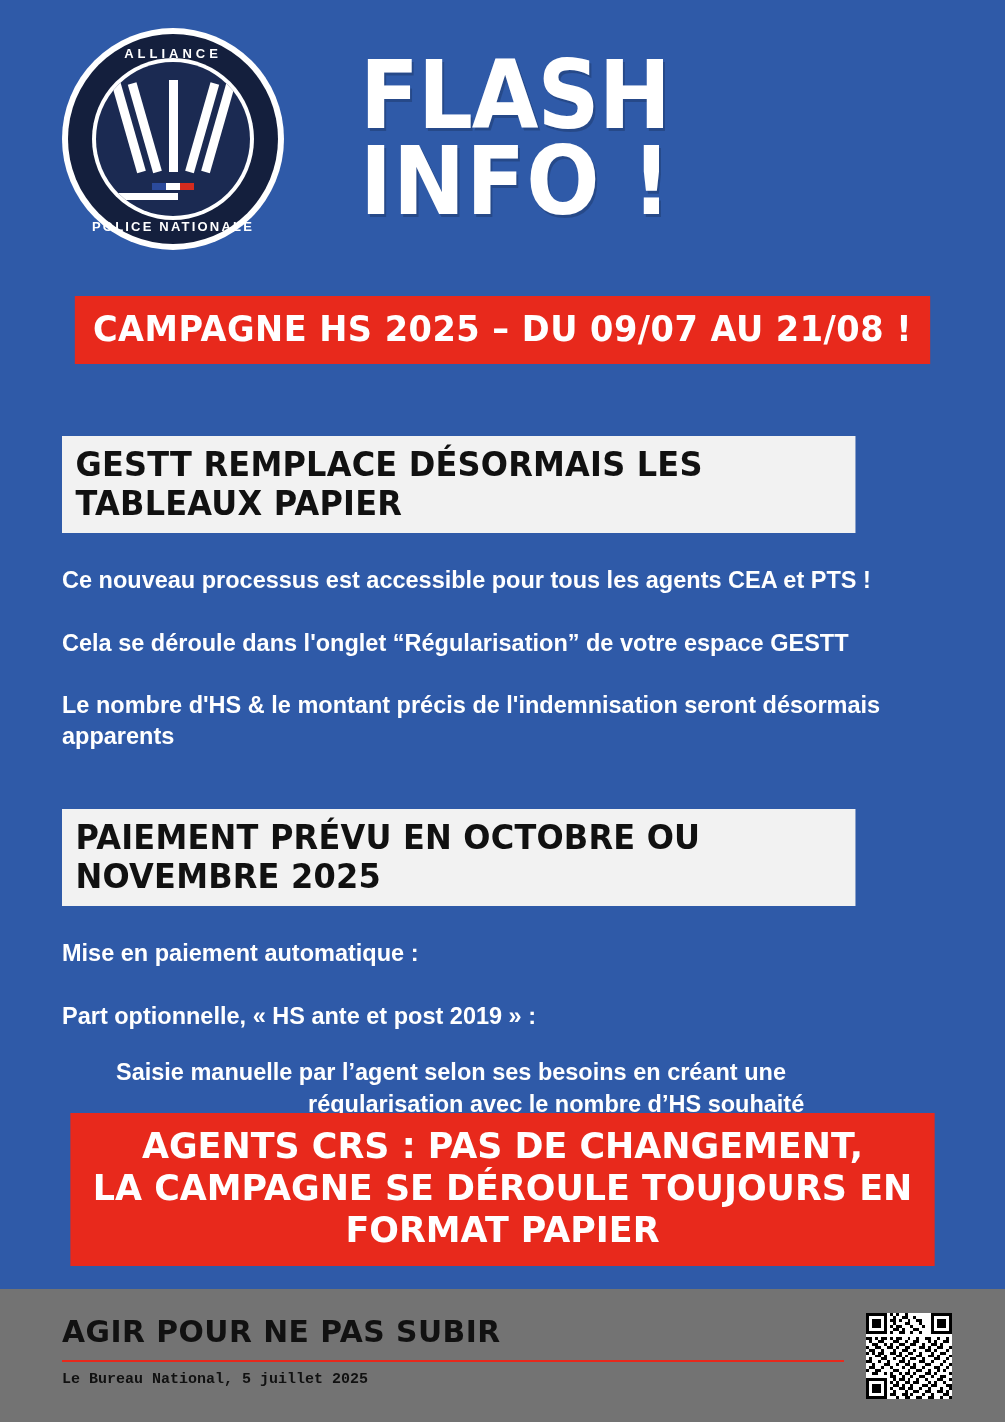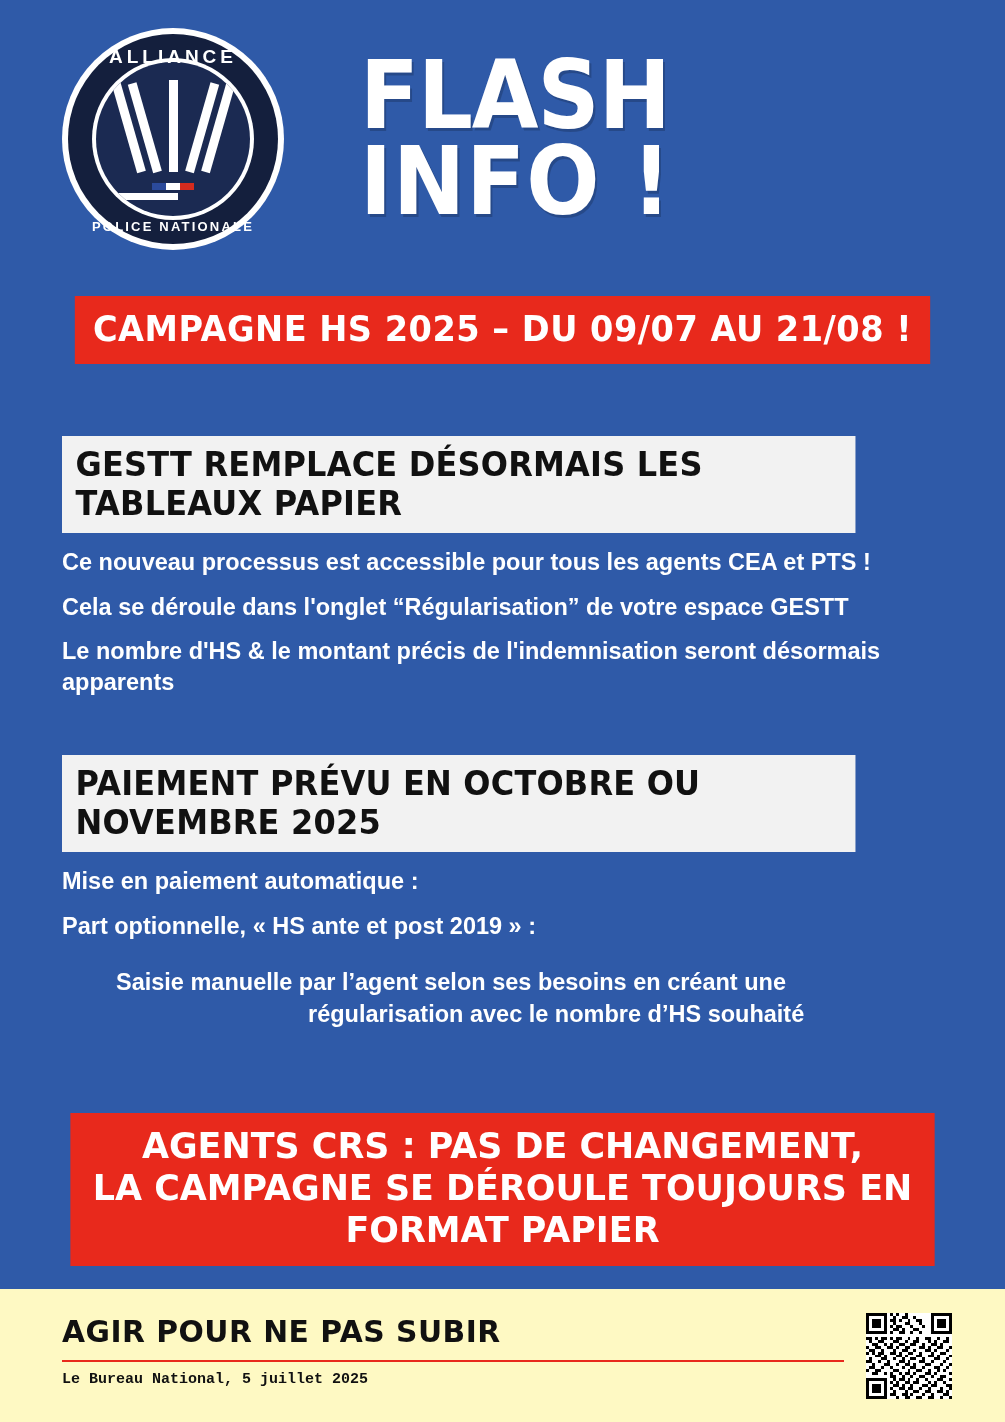--- a/index.html
+++ b/index.html
@@ -109,21 +109,21 @@
     inset: 0;
     color: #ffffff;
     font-size: 14px;
     font-weight: bold;
     letter-spacing: 1px;
   }
   .logo-text-top, .logo-text-bottom {
     position: absolute;
     left: 0; right: 0;
     text-align: center;
-    font-size: 19px;
+    font-size: 13px;
     font-weight: 700;
   }
   .logo-text-top { top: 18px; letter-spacing: 4px; }
   .logo-text-bottom { bottom: 16px; letter-spacing: 2.2px; font-size: 13px; }
 
   .flash-title {
     margin-left: 76px;
     color: #ffffff;
     font-family: "DejaVu Sans", sans-serif;
     font-weight: 700;
@@ -169,21 +169,21 @@
   .sec1 { margin-top: 72px; width: 818px; }
   .sec2 { margin-top: 58px; width: 818px; }
 
   .body-text {
     color: #ffffff;
     font-family: "Liberation Sans", sans-serif;
     font-weight: bold;
     font-size: 23.5px;
     line-height: 1.3;
     margin: 0 62px;
-    padding-top: 14px;
+    padding-top: 32px;
   }
   .bullet-line {
     color: #ffffff;
     font-family: "Liberation Sans", sans-serif;
     font-weight: bold;
     font-size: 23.5px;
     line-height: 1.35;
     margin: 0 62px;
     padding-top: 26px;
   }
@@ -213,21 +213,21 @@
     transform: scaleX(0.97);
   }
 
   
   .footer {
     position: absolute;
     left: 0;
     bottom: 0;
     width: 1005px;
     height: 133px;
-    background: #fef9c3;
+    background: #737373;
   }
   .footer-slogan {
     position: absolute;
     left: 62px;
     top: 24px;
     color: #111111;
     font-family: "DejaVu Sans", sans-serif;
     font-weight: 700;
     font-size: 31px;
     letter-spacing: 0.5px;

